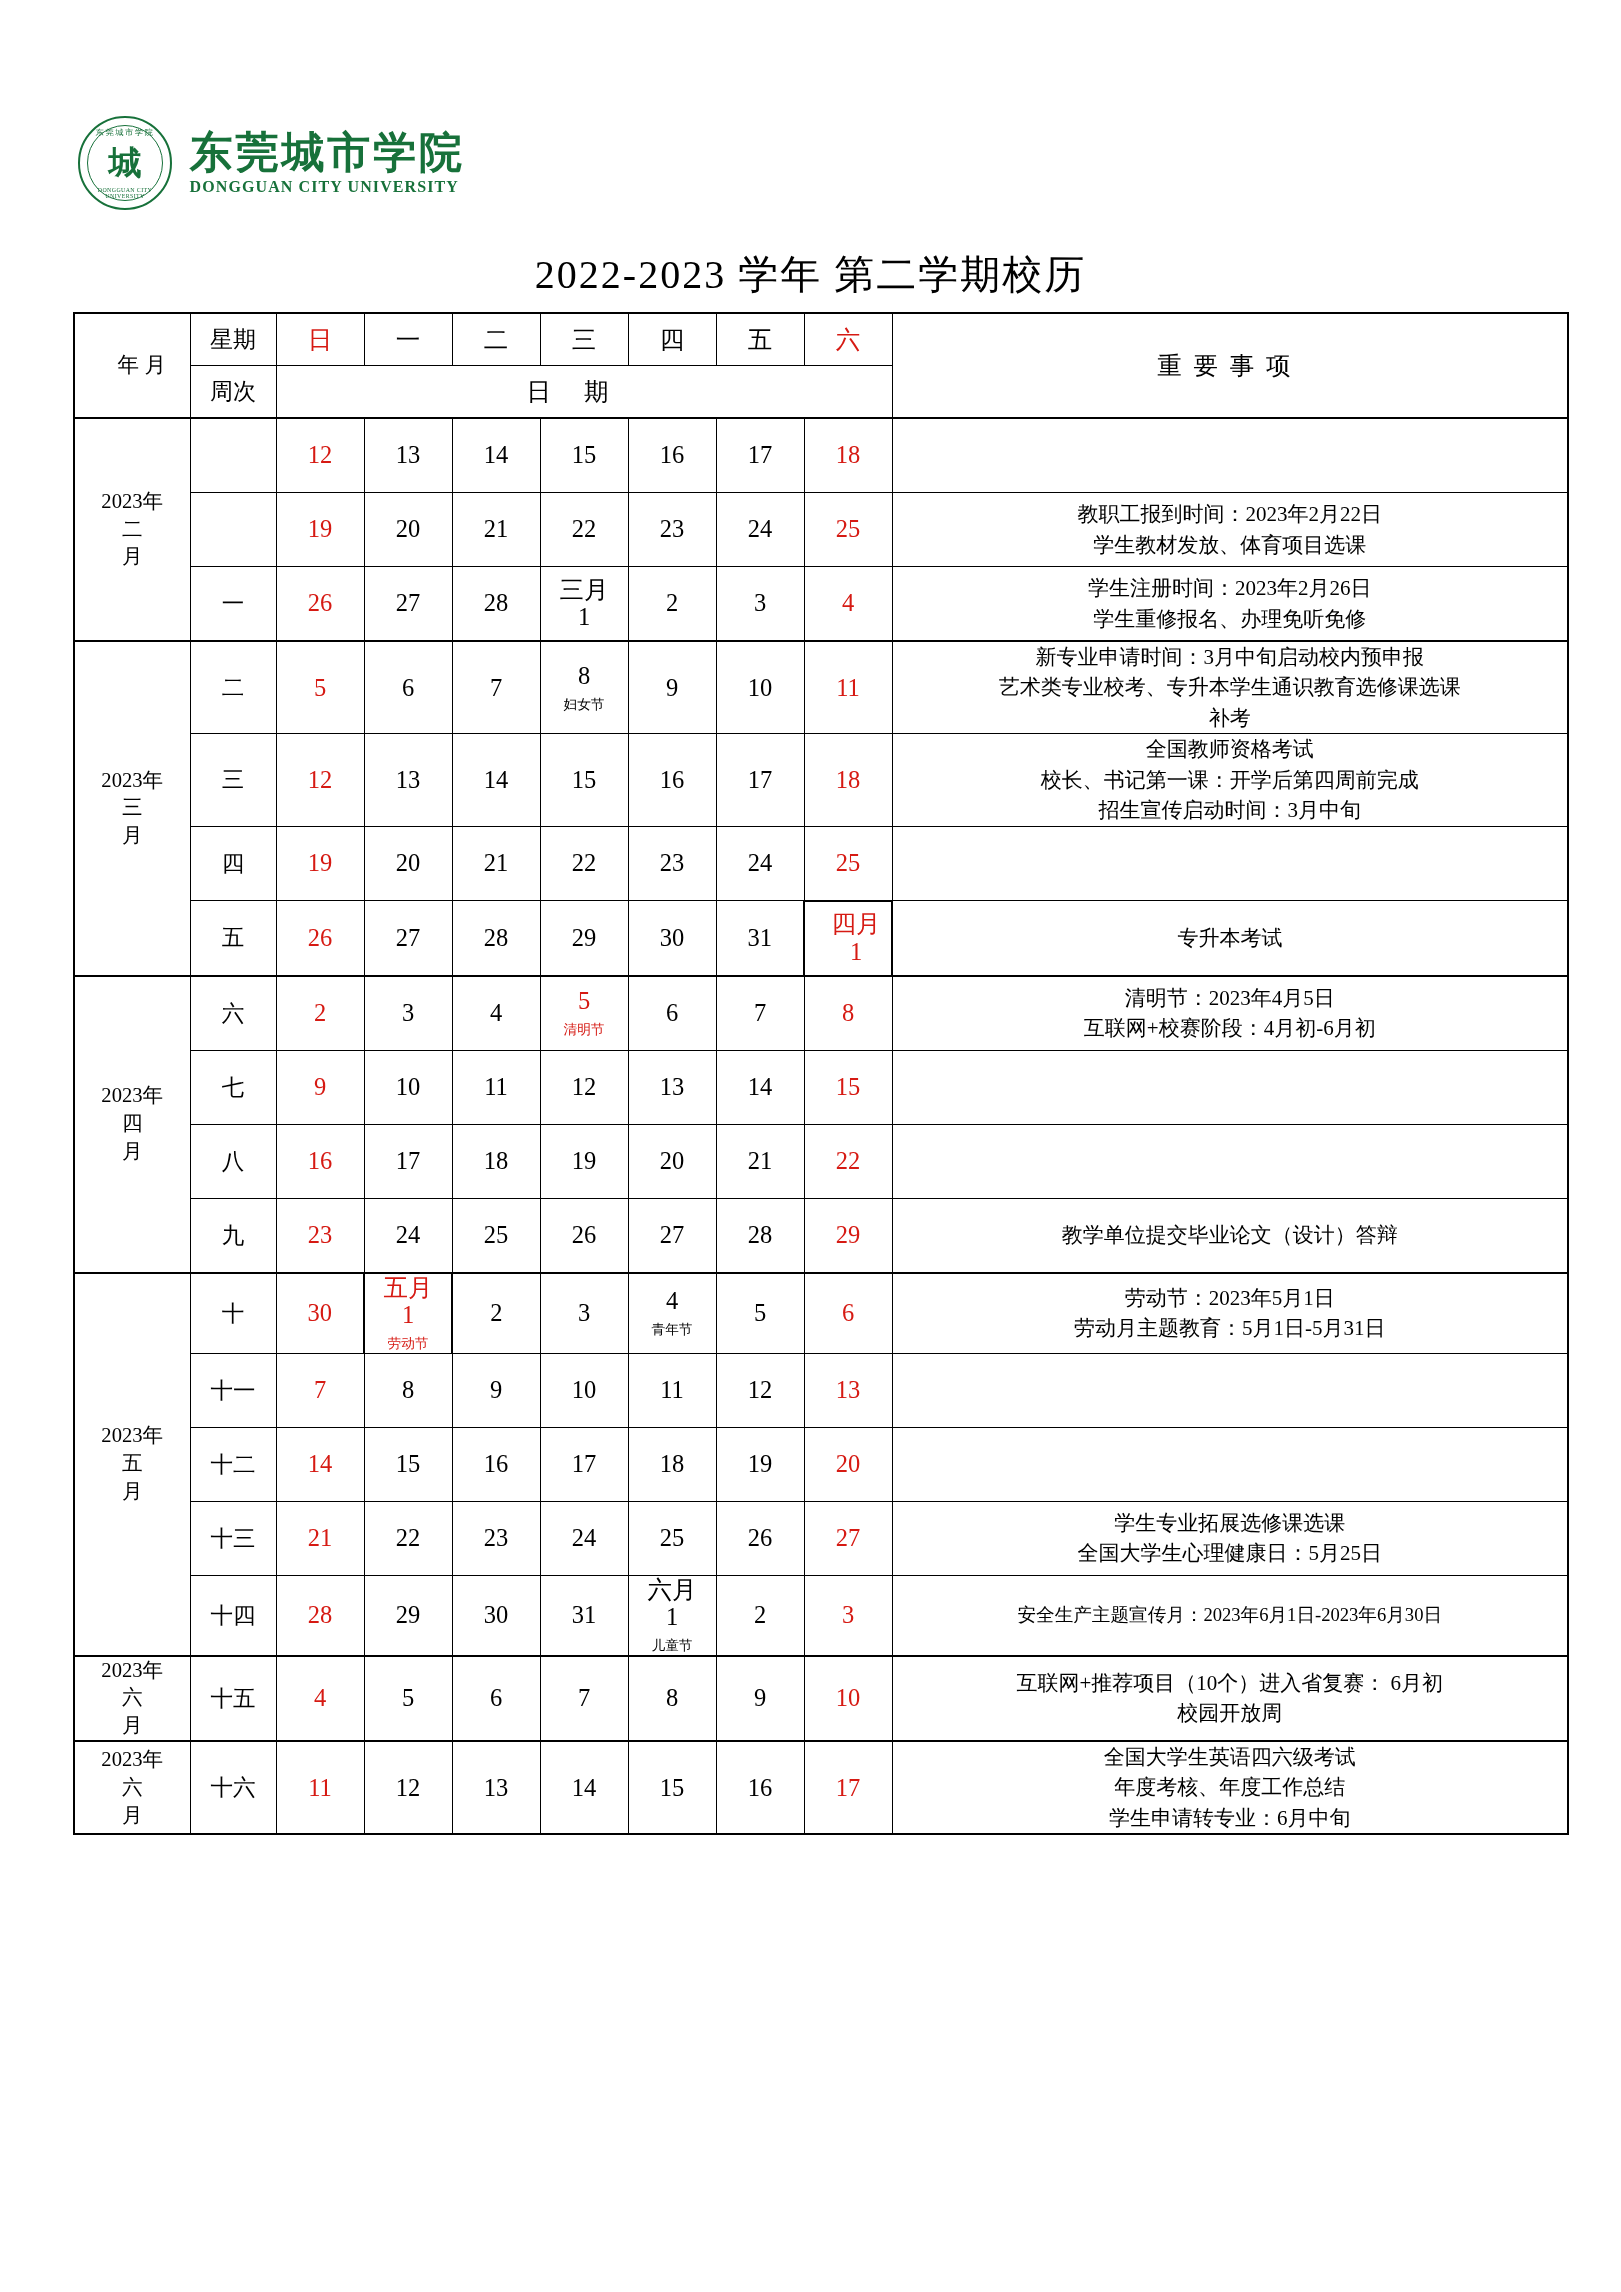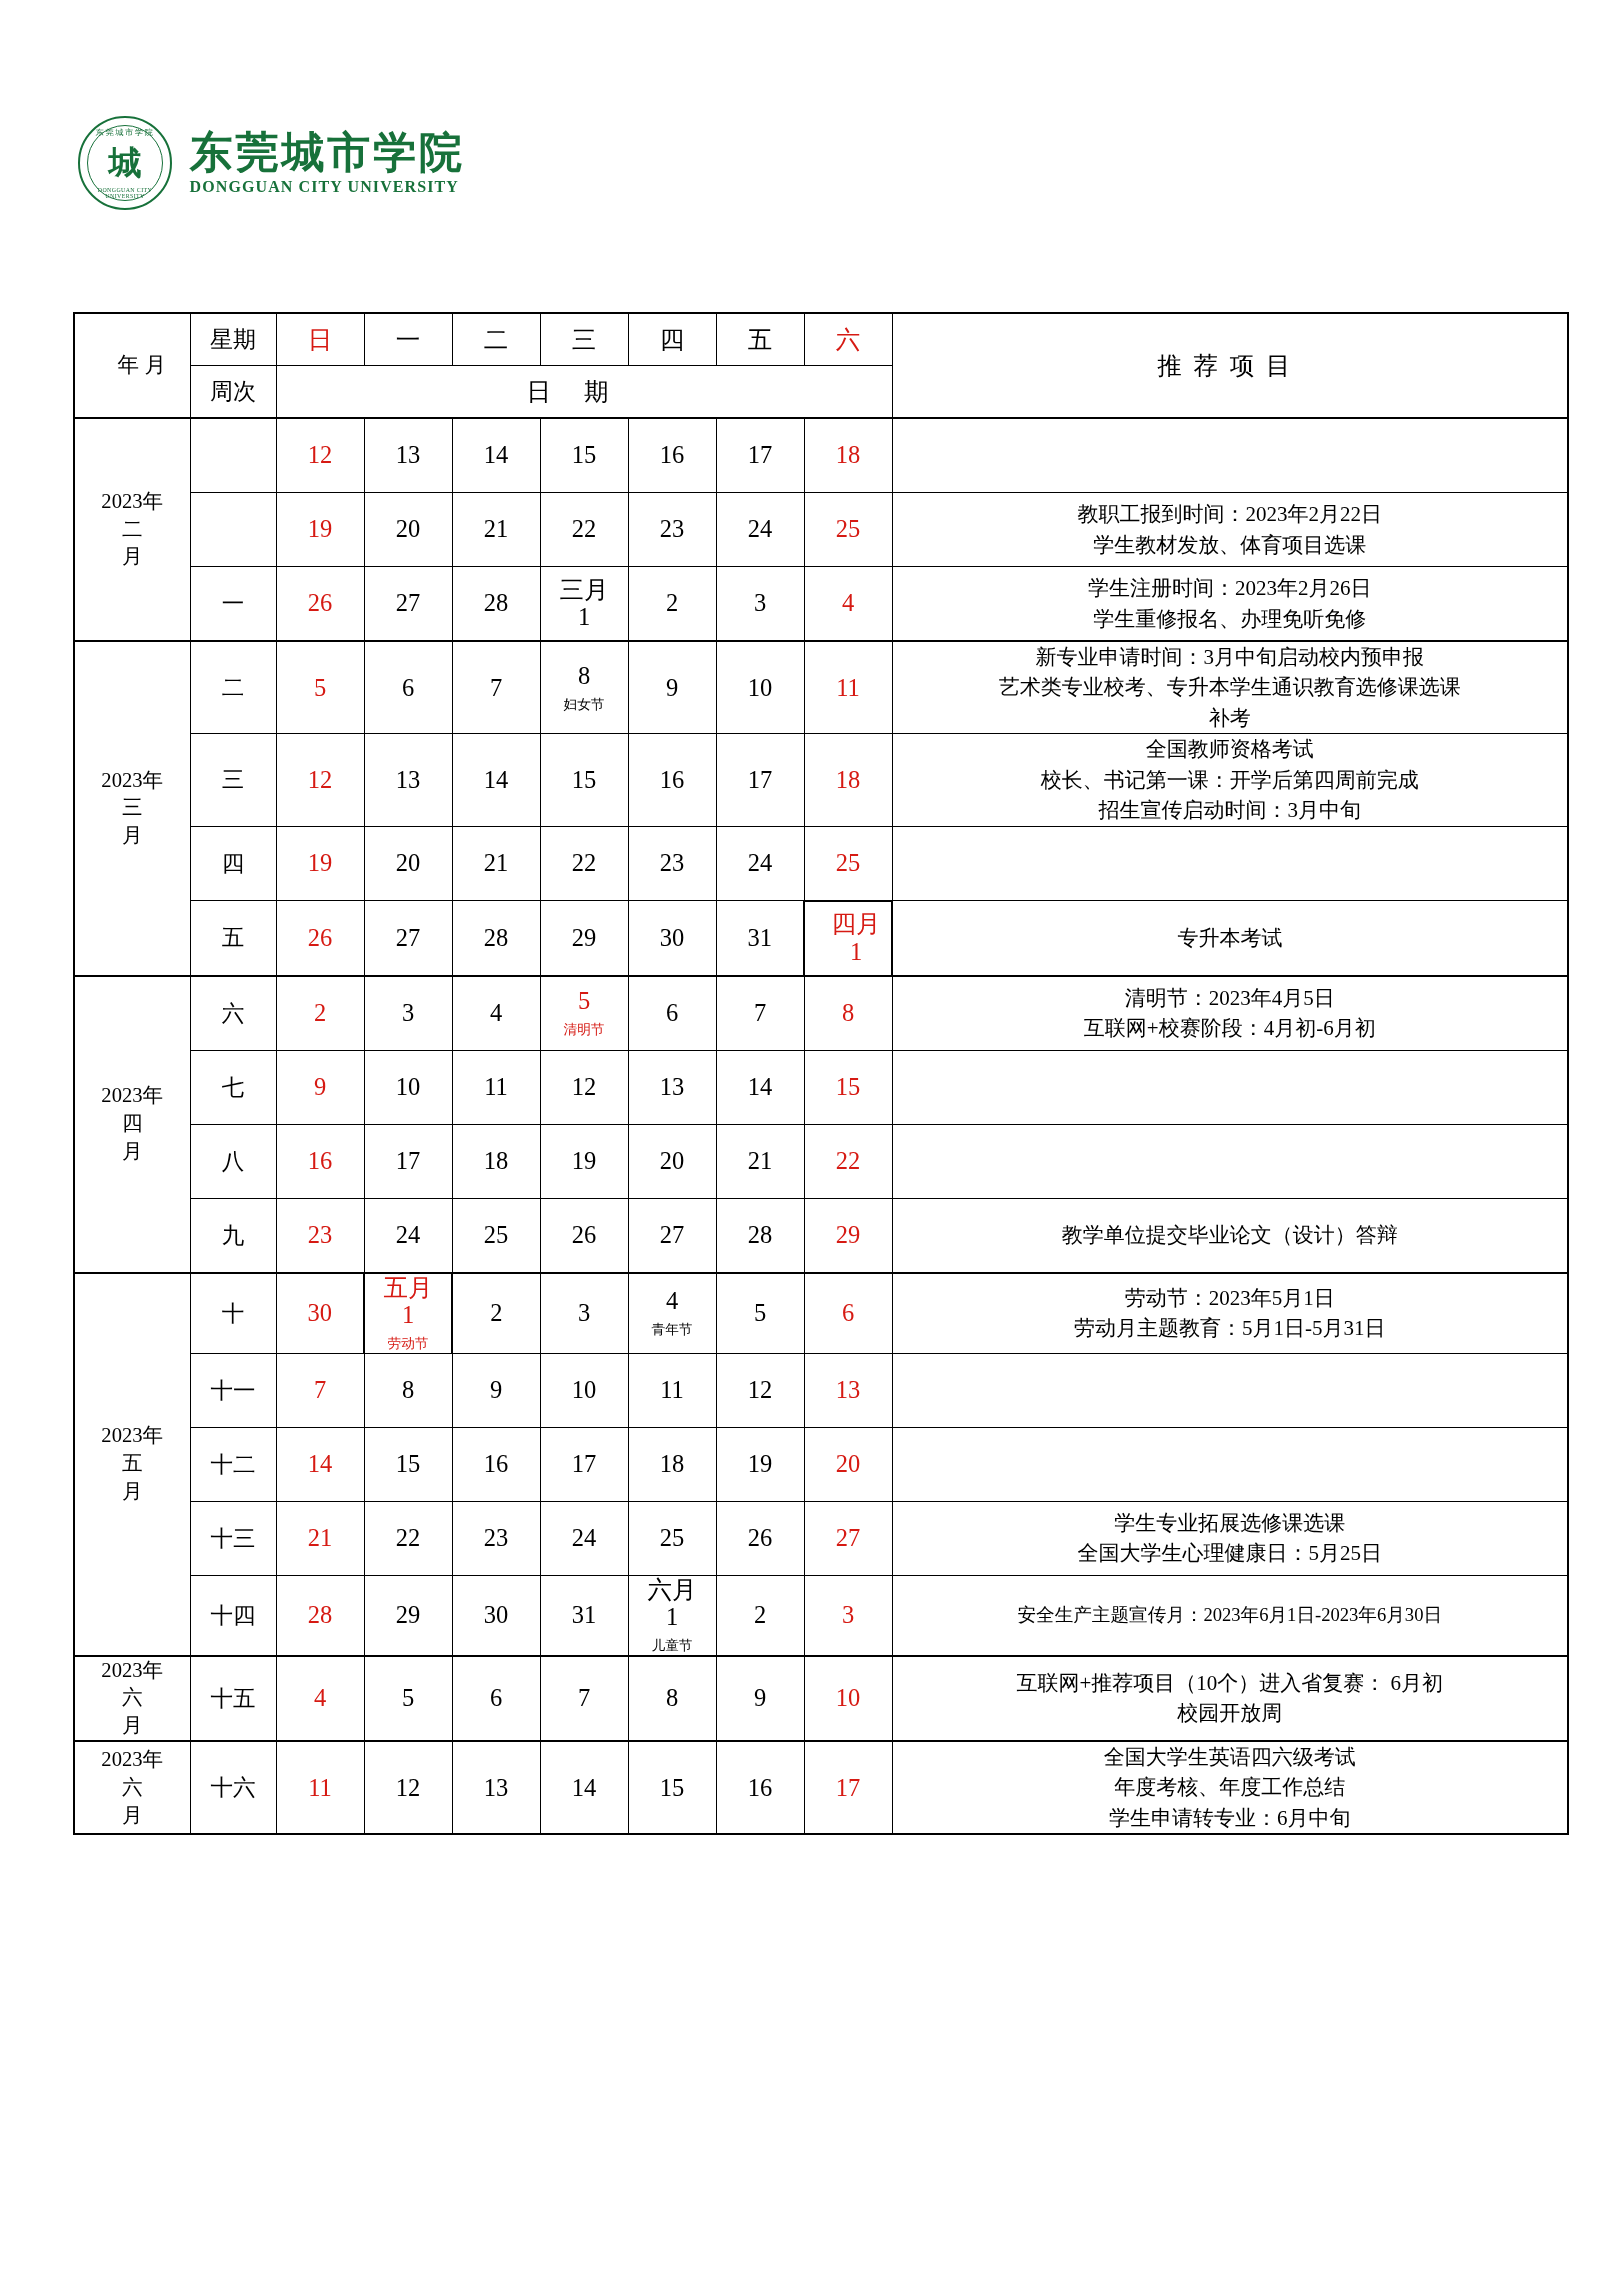--- a/index.html
+++ b/index.html
@@ -206,20 +206,21 @@
       <div class="seal-top-text">东莞城市学院</div>
       <div class="seal-mark">城</div>
       <div class="seal-bottom-text">DONGGUAN CITY UNIVERSITY</div>
     </div>
     <div class="logo-text">
       <div class="logo-cn">东莞城市学院</div>
       <div class="logo-en">DONGGUAN CITY UNIVERSITY</div>
     </div>
   </div>
 
+  <div class="doc-title">2022-2023 学年 第二学期校历</div>
 
   <div class="cal-wrap">
     <table class="cal">
       <colgroup>
         <col class="c-month">
           <col class="c-wk">
         <col class="c-day">
           <col class="c-day">
           <col class="c-day">
           <col class="c-day">
@@ -234,21 +235,21 @@
             <span class="l1">年  月</span>
           </td>
           <td class="hdr-label">星期</td>
           <td class="hdr-dow hdr-red">日</td>
           <td class="hdr-dow">一</td>
           <td class="hdr-dow">二</td>
           <td class="hdr-dow">三</td>
           <td class="hdr-dow">四</td>
           <td class="hdr-dow">五</td>
           <td class="hdr-dow hdr-red">六</td>
-          <td rowspan="2" class="hdr-events">推荐项目</td>
+          <td rowspan="2" class="hdr-events">重要事项</td>
         </tr>
         <tr>
           <td class="hdr-label">周次</td>
           <td colspan="7" class="hdr-dateword">日期</td>
         </tr>
       </thead>
       <tbody id="cal-body">
           <tr>
             <td class="month-cell" rowspan="3" style="border-top: 2.5px solid rgb(0, 0, 0);">
               <div>2023年</div>

